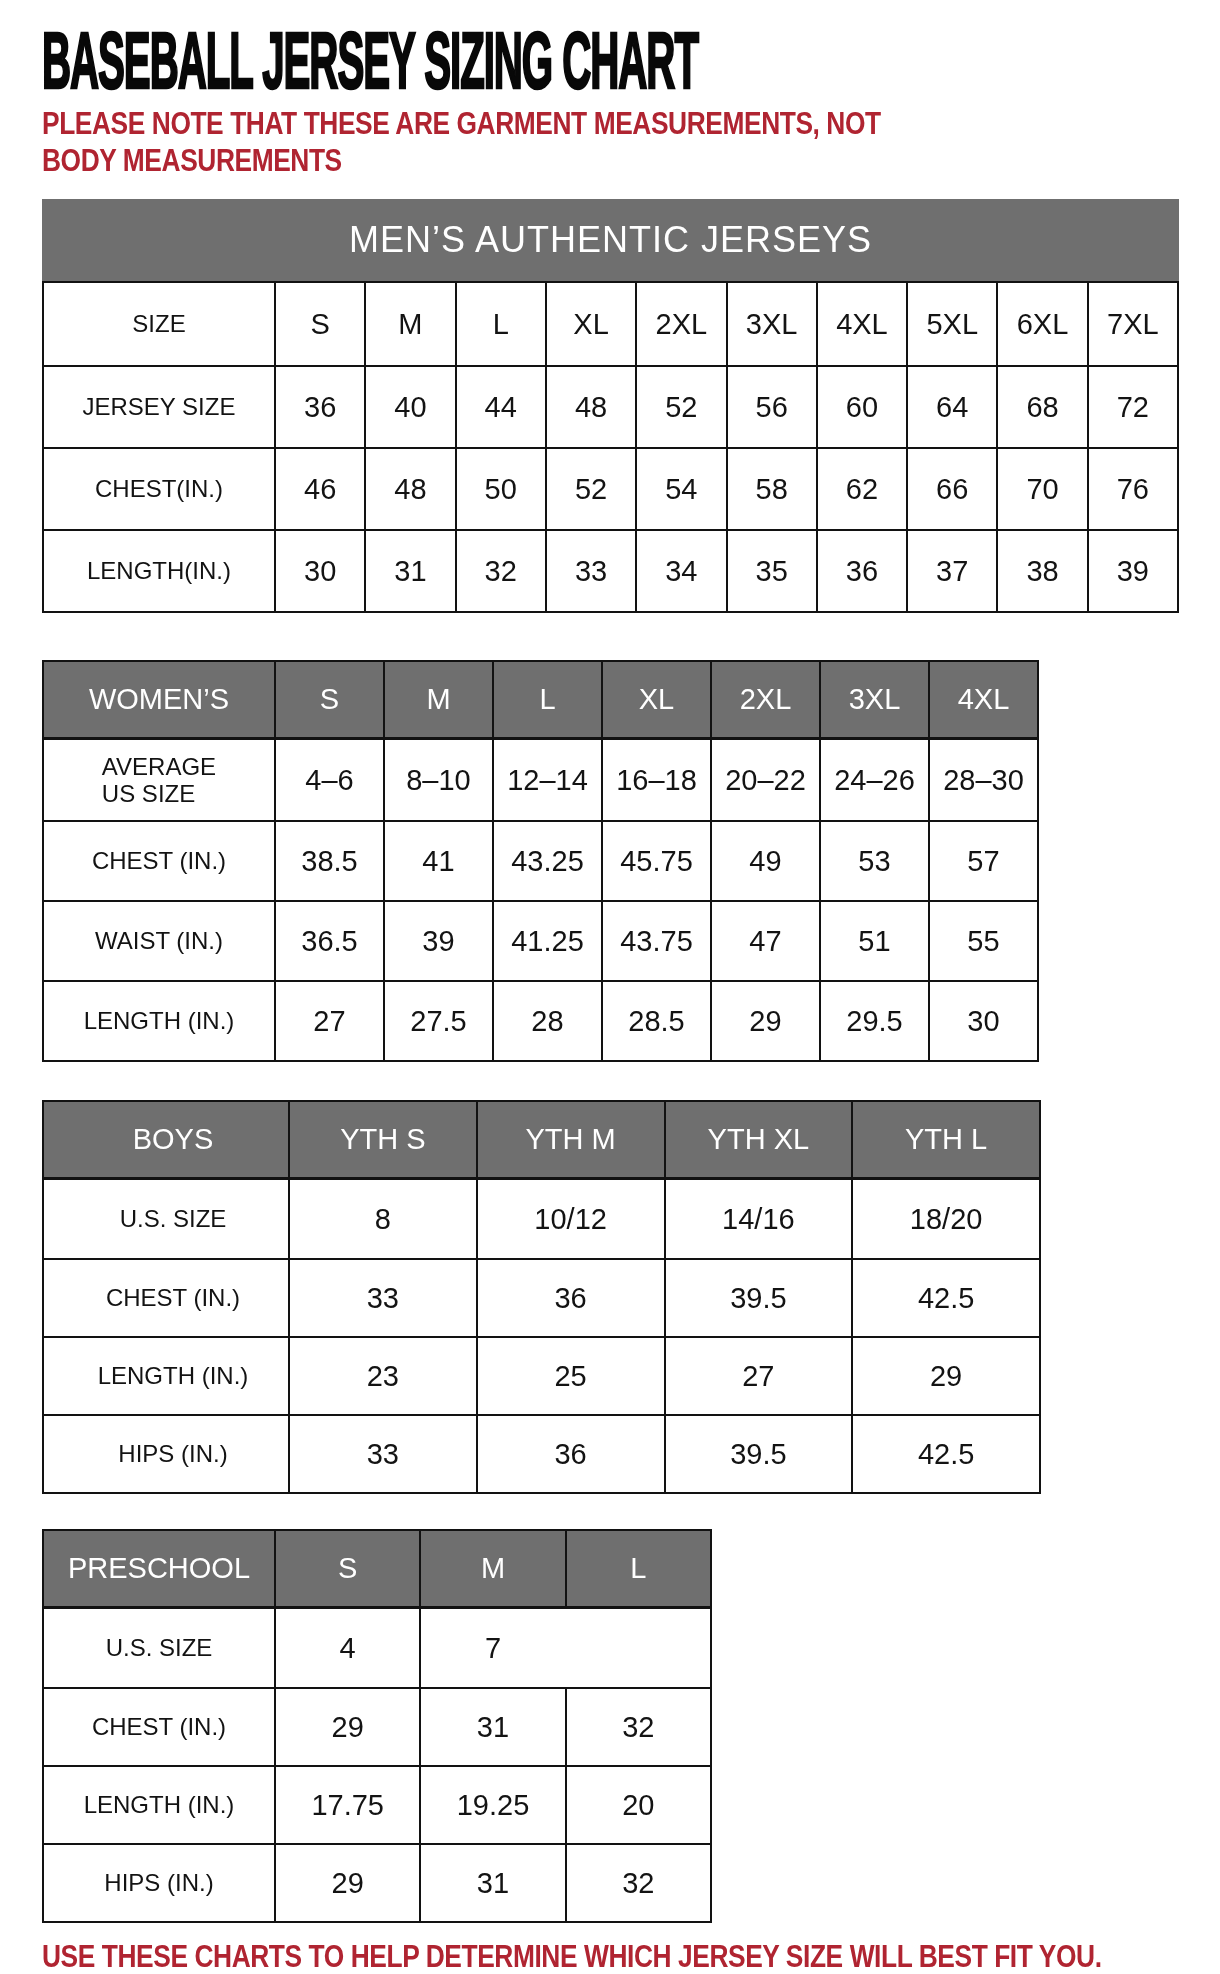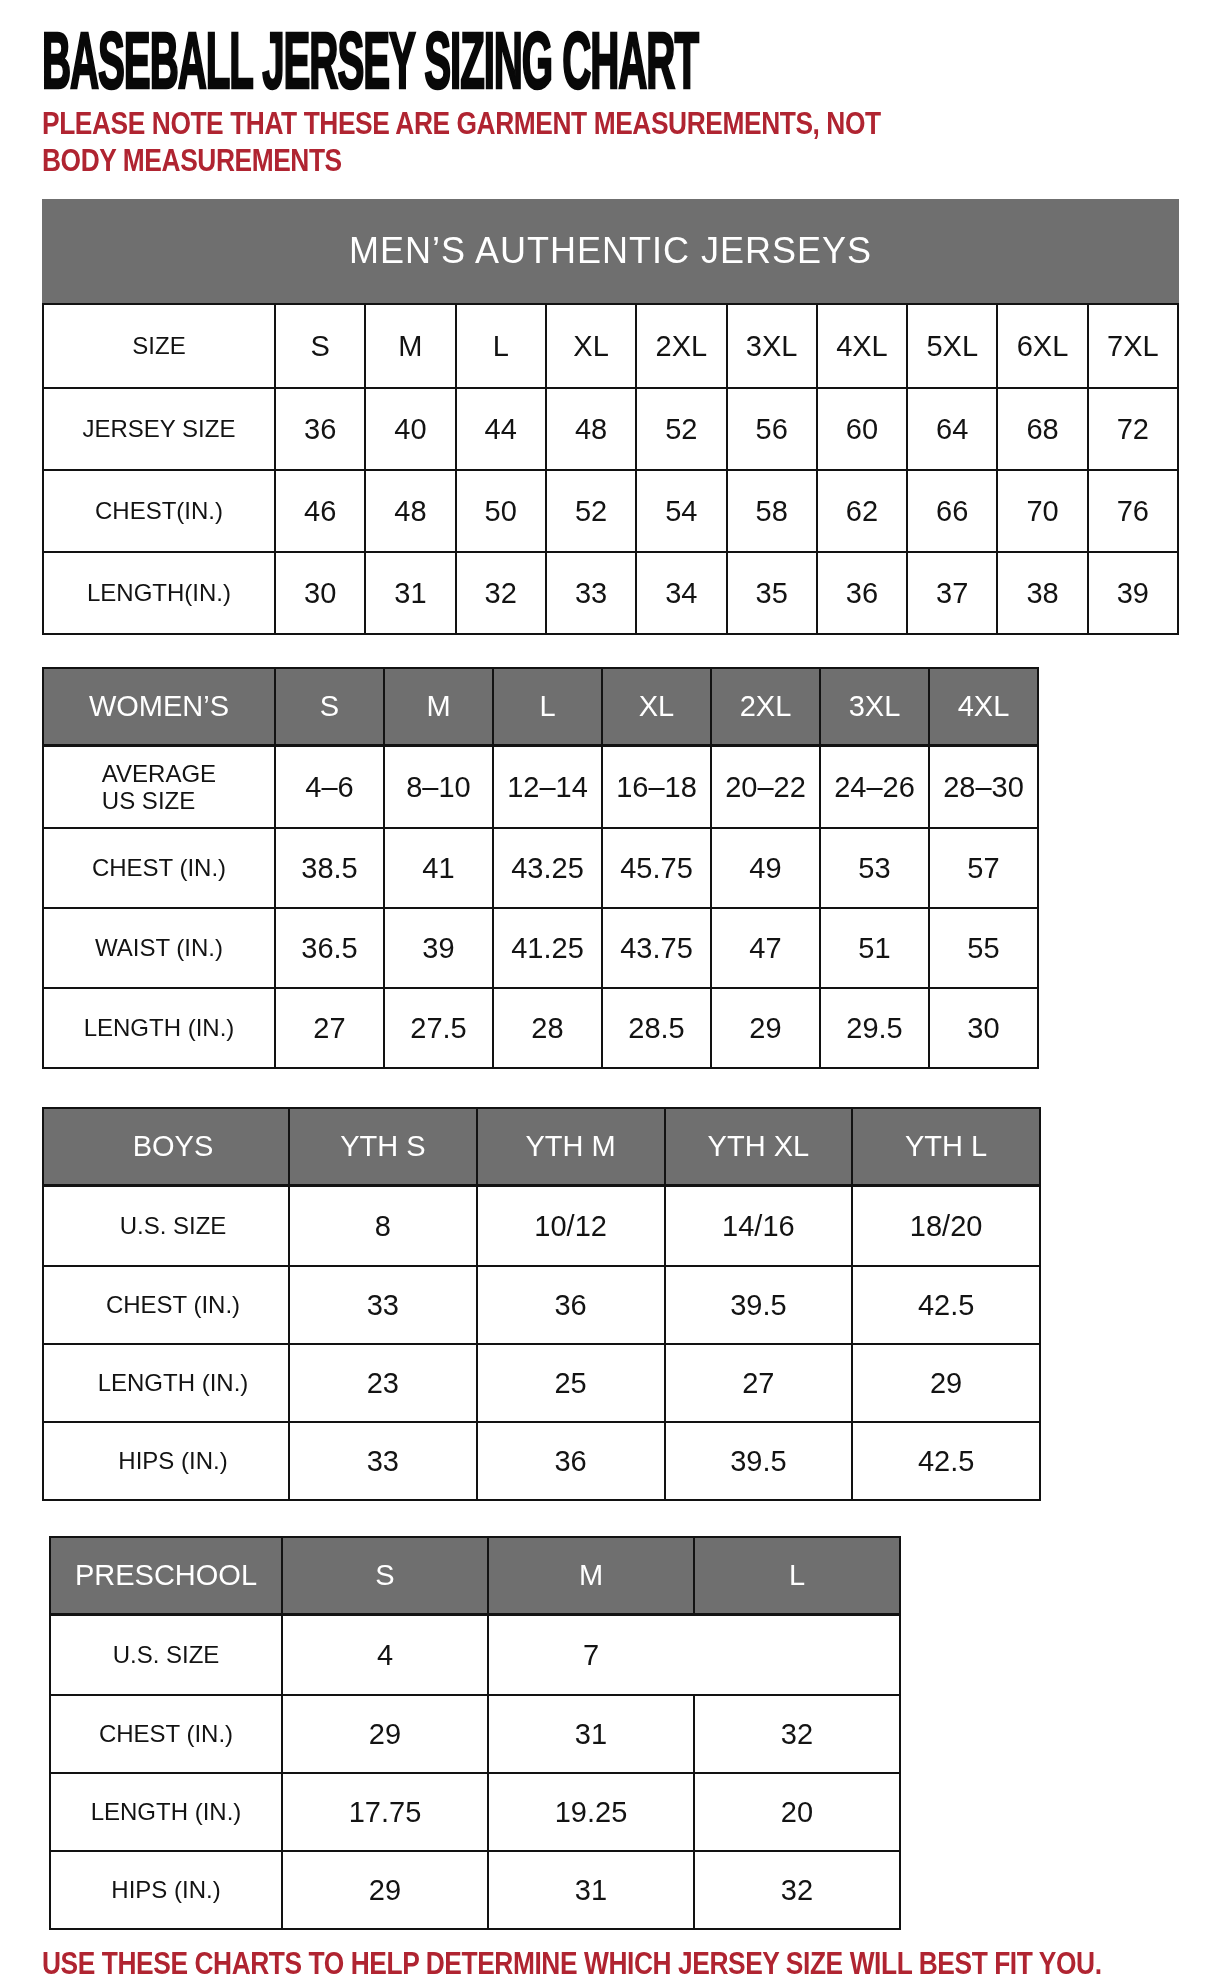--- a/index.html
+++ b/index.html
@@ -32,37 +32,37 @@
   .footer .squish-note {
     display:inline-block; white-space:nowrap;
     font-size:31px; font-weight:bold; letter-spacing:-0.5px;
     color:var(--red,#b02431);
     transform:scaleX(0.85); transform-origin:0 50%;
   }
 
   
   .tbl { background:#fff; }
   .mens      { width:1137px; margin-top:20px; }
-  .womens    { width:997px;  margin-top:32px; }
+  .womens    { width:997px;  margin-top:47px; }
   .boys      { width:999px;  margin-top:38px; }
-  .preschool { width:852px;  margin-top:35px;margin-left:7px; }
+  .preschool { width:670px;  margin-top:35px; }
 
   .row { display:grid; }
   .mens      .row { grid-template-columns:230px repeat(10,1fr); }
   .womens    .row { grid-template-columns:230px repeat(7,1fr); }
   .boys      .row { grid-template-columns:230px repeat(4,1fr);padding-left:14px; }
   .preschool .row { grid-template-columns:230px repeat(3,1fr); }
 
   .thead {
     background:var(--gray,#6f6f6f); height:80px;
     border:2px solid var(--line,#121212); border-bottom-width:3px;
   }
   .mens .thead {
     display:flex; align-items:center; justify-content:center;
-    height:106px; border:none; border-bottom:2px solid var(--line,#121212);
+    height:84px; border:none; border-bottom:2px solid var(--line,#121212);
   }
   .hcell {
     display:flex; align-items:center; justify-content:center;
     color:#fff; font-size:29px;
     border-left:2px solid var(--line,#121212);
   }
   .hcell:first-child { border-left:none; }
   .merged-cell { font-size:36px; letter-spacing:1px; border:none; }
 
   .tbody { border:2px solid var(--line,#121212); border-top:none; }

